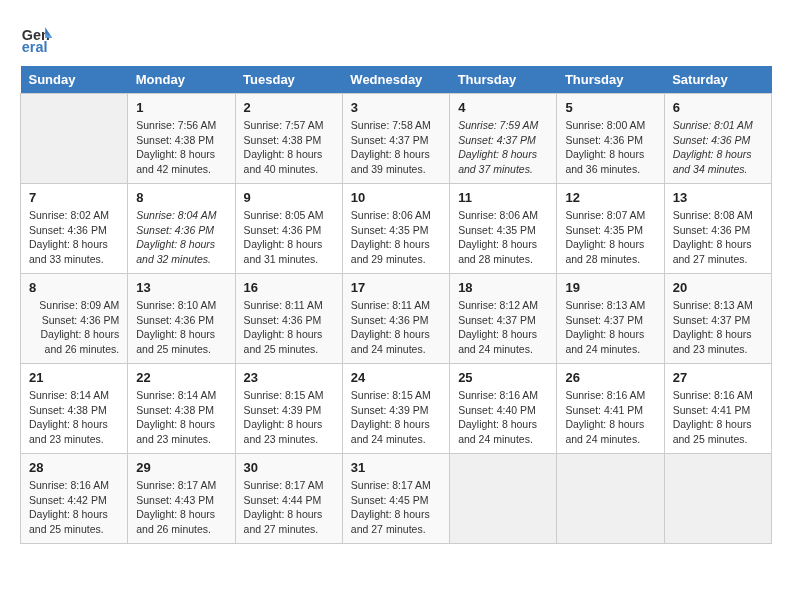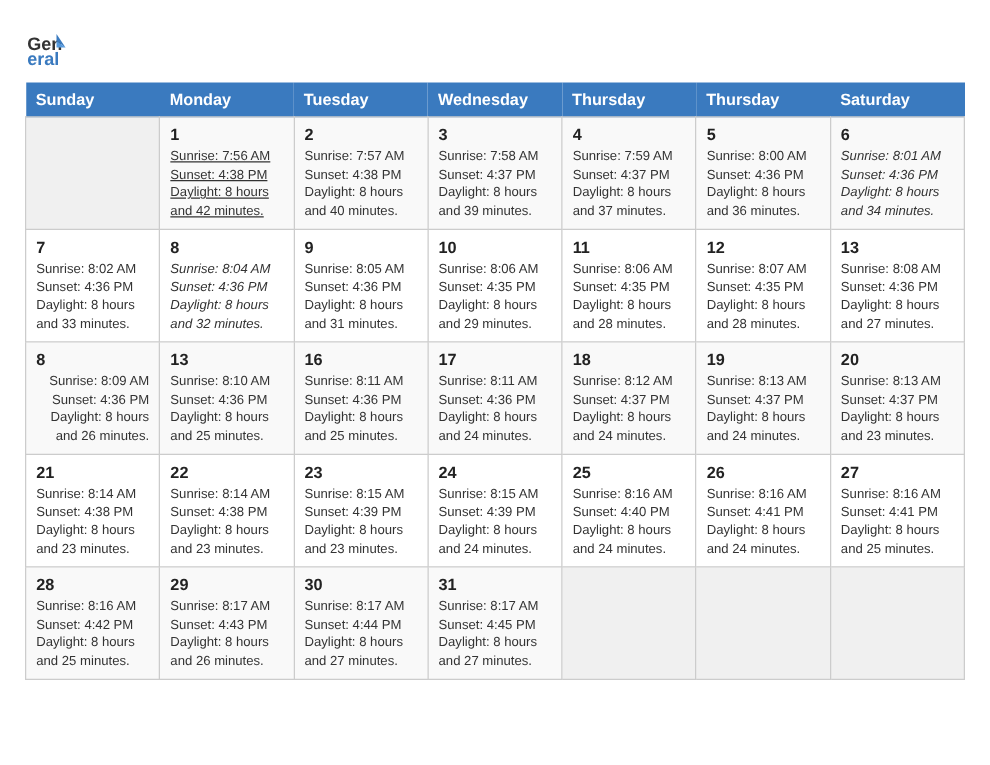--- a/index.html
+++ b/index.html
@@ -111,42 +111,42 @@
         <th>Thursday</th>
         <th>Thursday</th>
         <th>Saturday</th>
       </tr>
   </thead>
   <tbody id="calendar-body">
   <tr>
         <td class="empty-cell"></td>
         <td>
           <div class="day-number">1</div>
-          <div class="day-info" style="white-space: pre-line; text-decoration: underline;">Sunrise: 7:56 AM
+          <div class="day-info" style="white-space: pre-line;">Sunrise: 7:56 AM
 Sunset: 4:38 PM
 Daylight: 8 hours
 and 42 minutes.</div>
         </td>
         <td>
           <div class="day-number">2</div>
           <div class="day-info" style="white-space: pre-line;">Sunrise: 7:57 AM
 Sunset: 4:38 PM
 Daylight: 8 hours
 and 40 minutes.</div>
         </td>
         <td>
           <div class="day-number">3</div>
           <div class="day-info" style="white-space: pre-line;">Sunrise: 7:58 AM
 Sunset: 4:37 PM
 Daylight: 8 hours
 and 39 minutes.</div>
         </td>
         <td>
           <div class="day-number">4</div>
-          <div class="day-info" style="white-space: pre-line;">Sunrise: 7:59 AM
+          <div class="day-info" style="white-space: pre-line; font-style: italic;">Sunrise: 7:59 AM
 Sunset: 4:37 PM
 Daylight: 8 hours
 and 37 minutes.</div>
         </td>
         <td>
           <div class="day-number">5</div>
           <div class="day-info" style="white-space: pre-line;">Sunrise: 8:00 AM
 Sunset: 4:36 PM
 Daylight: 8 hours
 and 36 minutes.</div>

